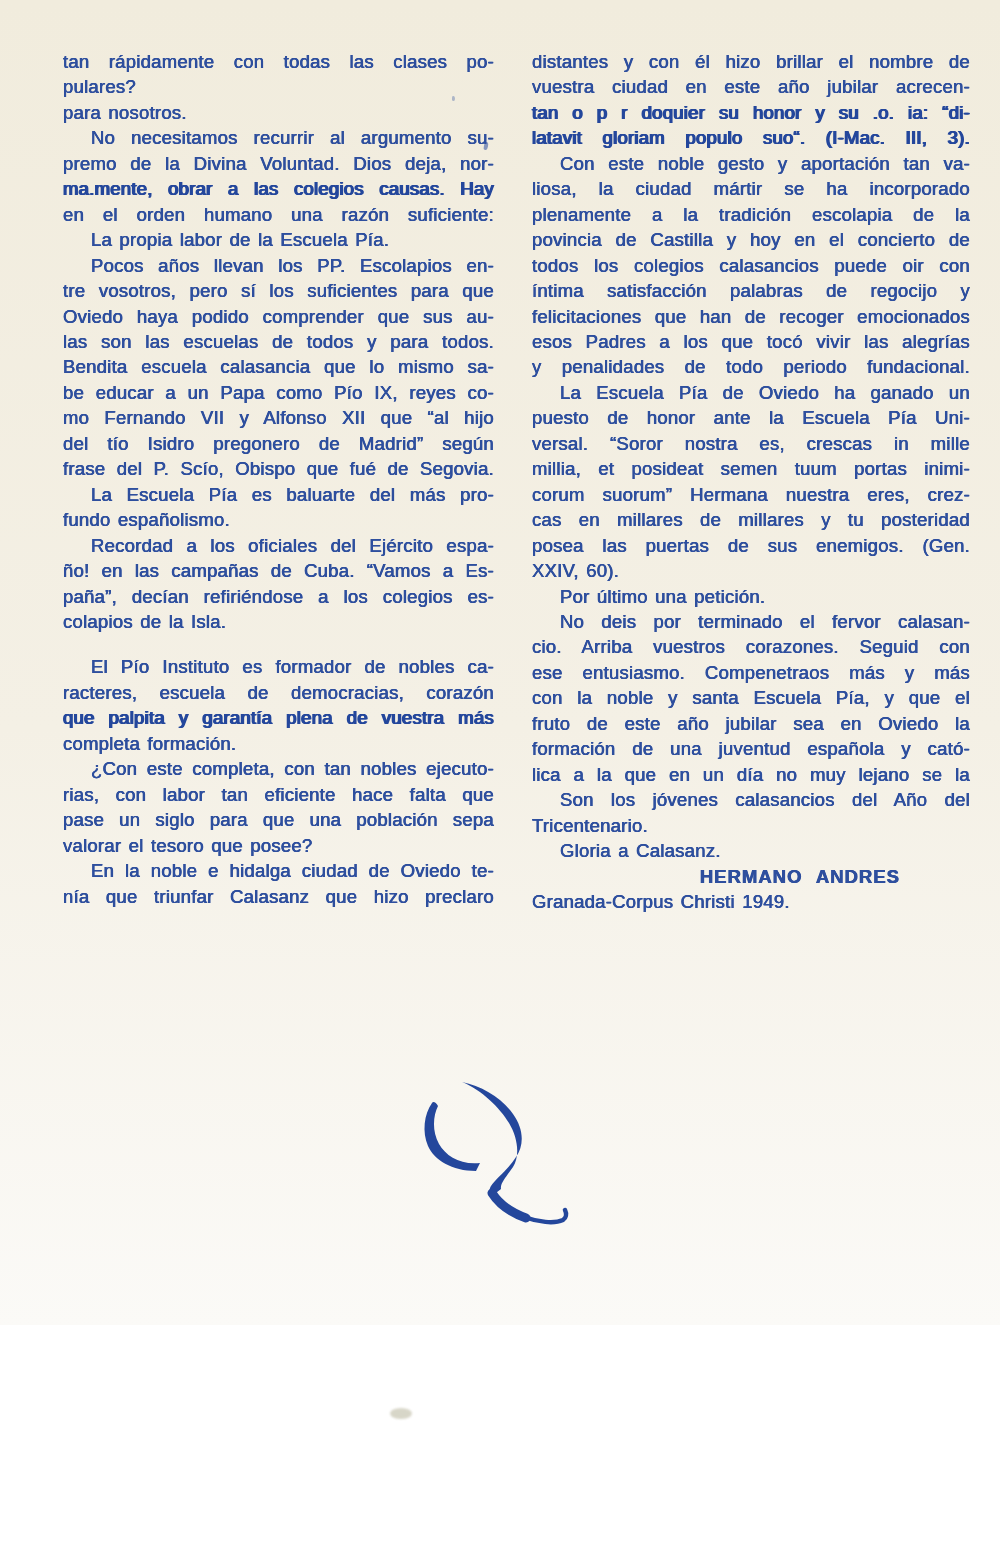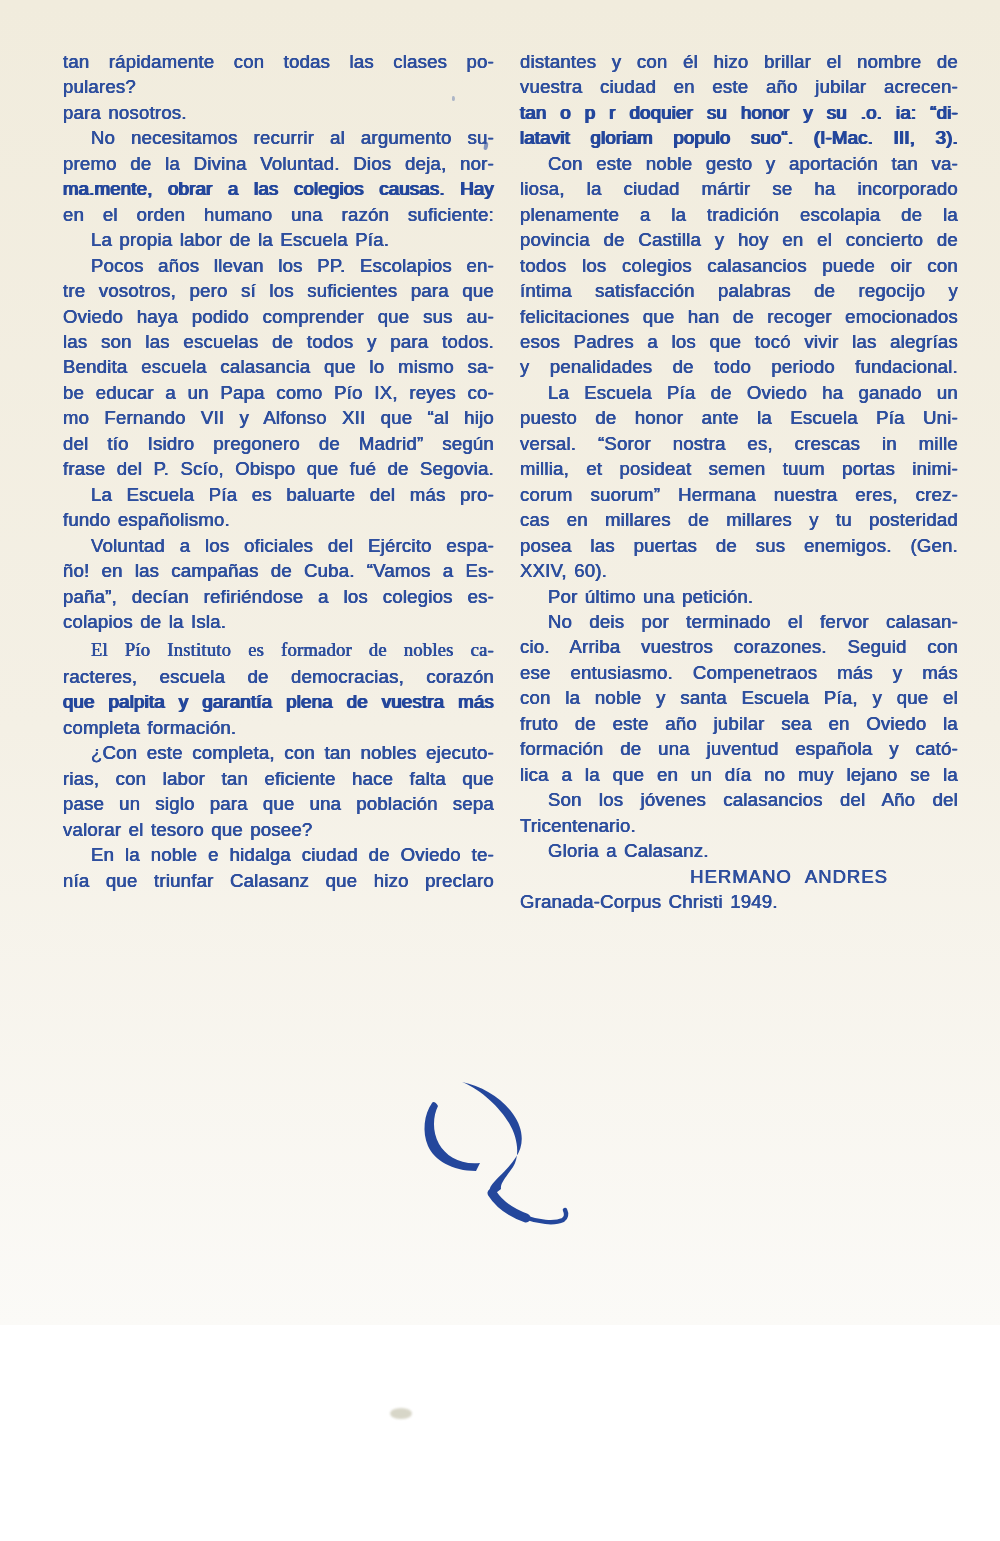--- a/index.html
+++ b/index.html
@@ -21,21 +21,21 @@
     padding-left:16px;
   }
   .col{
     position:absolute;top:49px;
     color:var(--ink);
     font-size:18.5px;
     line-height:25.45px;
     letter-spacing:0.25px;
   }
   .col-left{left:63px;width:431px;}
-  .col-right{left:520px;width:438px;}
+  .col-right{left:532px;width:438px;}
   .line{
     text-align:left;
     text-shadow:.35px 0 currentColor,-.35px 0 currentColor;
     word-spacing:2px;
   }
   .just{
     text-align:justify;
     text-align-last:justify;
     word-spacing:0;
   }
@@ -43,20 +43,21 @@
   .emph{
     color:var(--ink_strong);
     text-shadow:.8px 0 currentColor,-.8px 0 currentColor,0 .4px currentColor;
   }
   .align-right{
     text-align:left;
     text-align-last:right;
     padding-right:70px;
     letter-spacing:1px;
     word-spacing:8px;
+    font-weight:bold;
   }
   .ornament{
     position:absolute;left:420px;top:1076px;
     width:152px;height:156px;
   }
   .ornament path{fill:none;}
   .ornament .fill{fill:var(--ink_strong);}
   .ornament .stroke-thick{stroke:var(--ink_strong);stroke-width:9;stroke-linecap:round;}
   .ornament .stroke-thin{stroke:var(--ink_strong);stroke-width:4.5;stroke-linecap:round;}
   .smudge{
@@ -89,25 +90,25 @@
       <div class="line just">tre vosotros, pero sí los suficientes para que</div>
       <div class="line just">Oviedo haya podido comprender que sus au-</div>
       <div class="line just">las son las escuelas de todos y para todos.</div>
       <div class="line just">Bendita escuela calasancia que lo mismo sa-</div>
       <div class="line just">be educar a un Papa como Pío IX, reyes co-</div>
       <div class="line just">mo Fernando VII y Alfonso XII que “al hijo</div>
       <div class="line just">del tío Isidro pregonero de Madrid” según</div>
       <div class="line just">frase del P. Scío, Obispo que fué de Segovia.</div>
       <div class="line just ind">La Escuela Pía es baluarte del más pro-</div>
       <div class="line">fundo españolismo.</div>
-      <div class="line just ind">Voluntad a los oficiales del Ejército espa-</div>
+      <div class="line just ind">Recordad a los oficiales del Ejército espa-</div>
       <div class="line just">ño! en las campañas de Cuba. “Vamos a Es-</div>
       <div class="line just">paña”, decían refiriéndose a los colegios es-</div>
       <div class="line">colapios de la Isla.</div>
-      <div class="line just ind" style="margin-top: 4px; font-family: Liberation Serif, serif;">El Pío Instituto es formador de nobles ca-</div>
+      <div class="line just ind" style="margin-top: 20px;">El Pío Instituto es formador de nobles ca-</div>
       <div class="line just">racteres, escuela de democracias, corazón</div>
       <div class="line just emph">que palpita y garantía plena de vuestra más</div>
       <div class="line">completa formación.</div>
       <div class="line just ind">¿Con este completa, con tan nobles ejecuto-</div>
       <div class="line just">rias, con labor tan eficiente hace falta que</div>
       <div class="line just">pase un siglo para que una población sepa</div>
       <div class="line">valorar el tesoro que posee?</div>
       <div class="line just ind">En la noble e hidalga ciudad de Oviedo te-</div>
       <div class="line just">nía que triunfar Calasanz que hizo preclaro</div>
     </div>

